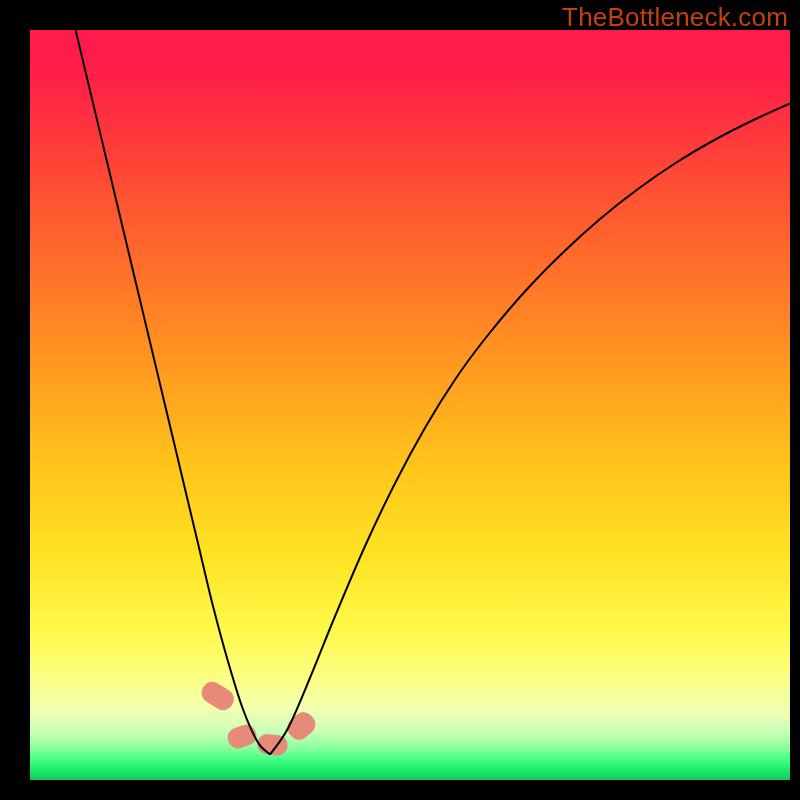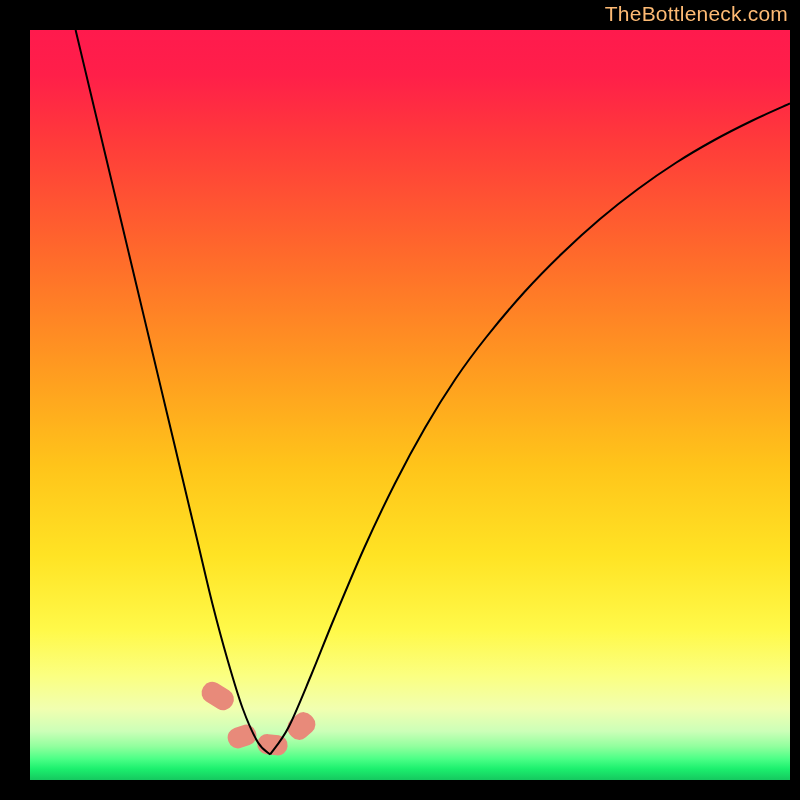--- a/index.html
+++ b/index.html
@@ -23,22 +23,22 @@
   }
   .plot svg {
     display: block;
     width: 100%;
     height: 100%;
   }
   .watermark {
     position: absolute;
     top: 2px;
     right: 12px;
-    color: #fdba74;
-    font-size: 21px;
+    color: #c2410c;
+    font-size: 26px;
     font-weight: 400;
     letter-spacing: 0.2px;
     text-align: center;
   }
 </style>
 </head>
 <body>
 
 <div class="frame">
   <div class="watermark">TheBottleneck.com</div>

